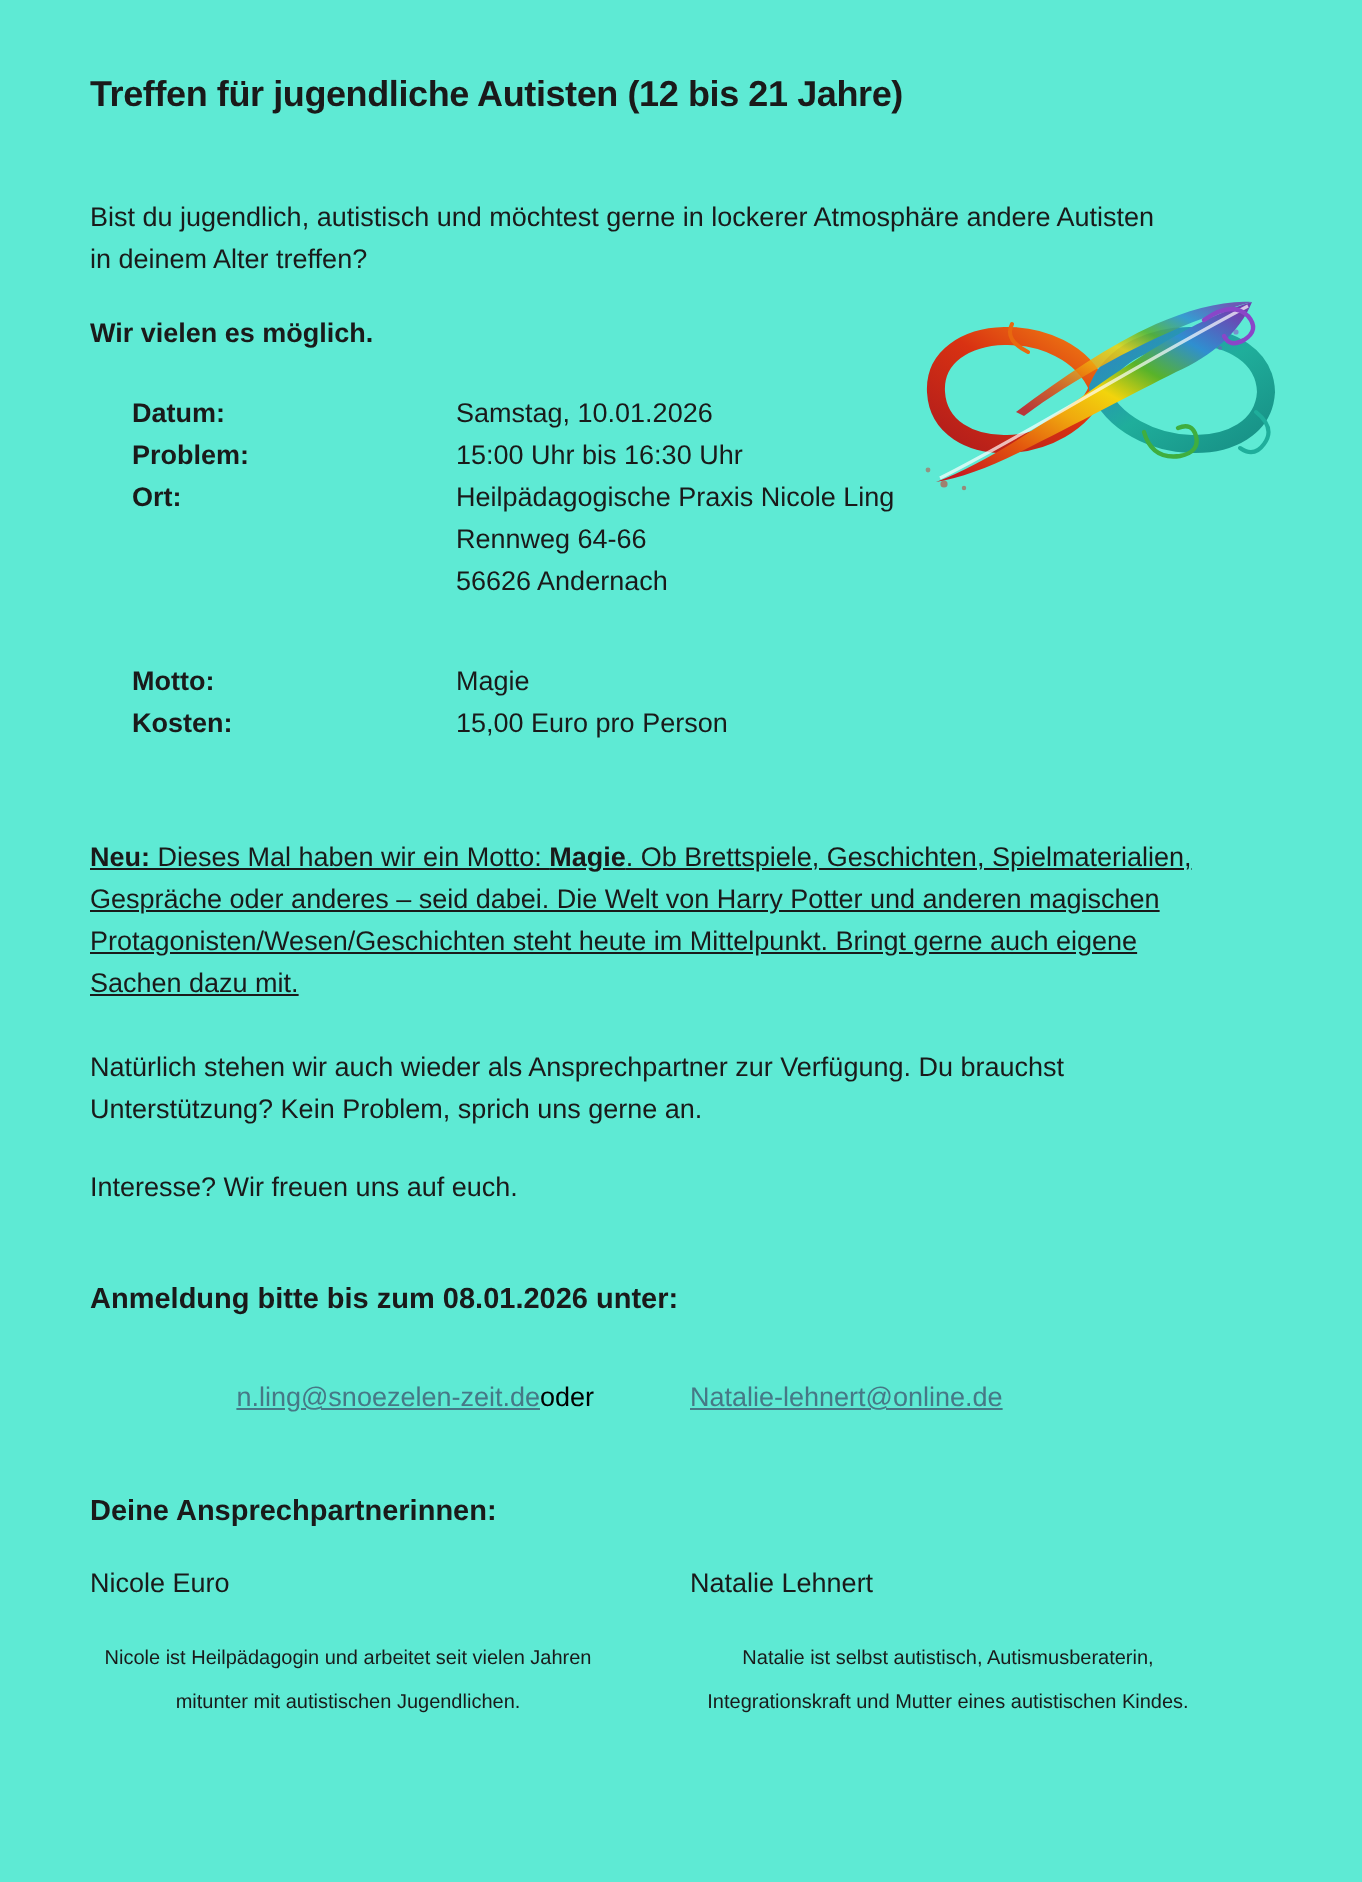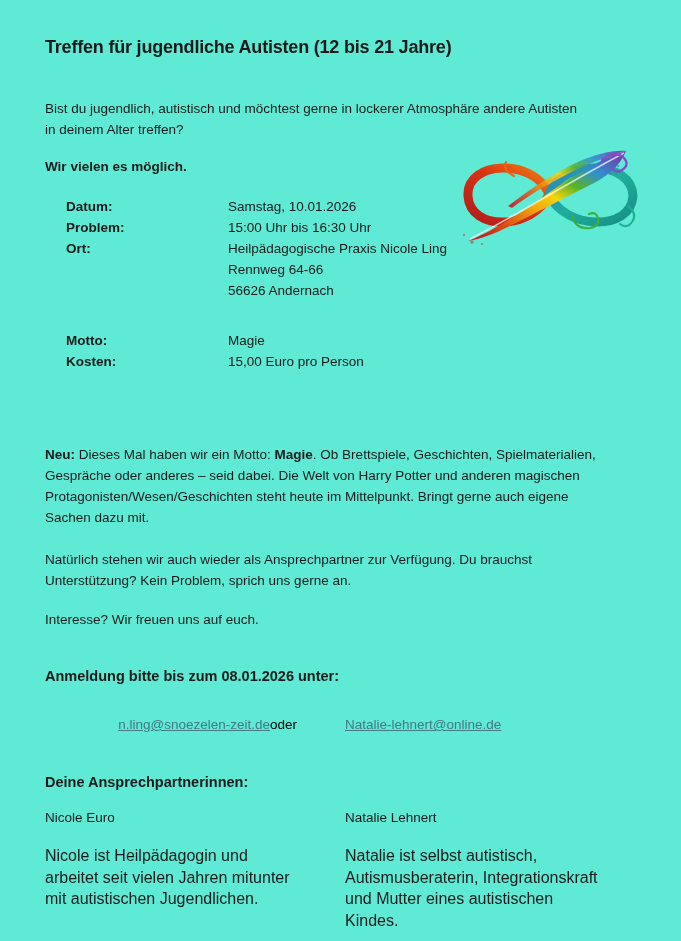--- a/index.html
+++ b/index.html
@@ -23,38 +23,38 @@
 
   .logo { position:absolute; left:452px; top:146px; width:196px; height:100px; }
   .logo svg { width:100%; height:100%; display:block; }
 
   .details { margin-top:19px; }
   .details-group2 { margin-top:29px; }
   .detail-row { display:flex; }
   .detail-label { width:183px; flex:none; font-weight:700; font-size:13.5px; line-height:21px;padding-left:21px; }
   .detail-value { font-size:13.5px; line-height:21px; }
 
-  .para-neu { margin-top:72px; max-width:562px; }
+  .para-neu { margin-top:46px; max-width:562px;text-decoration:underline; }
   .snacks   { margin-top:21px; max-width:562px; }
   .support  { margin-top:21px; max-width:562px; }
   .interest { margin-top:18px; max-width:562px; }
 
   .section-heading { font-size:14.5px; font-weight:700; line-height:22px; }
   .reg-heading { margin-top:35px; }
 
   .links-row { display:flex; align-items:baseline; margin-top:27px; }
   .link-col1 { width:225px; flex:none;text-align:right; }
   .oder-col  { width:75px; flex:none; font-size:13.5px; line-height:21px; color:#000000; }
   a.email-link { font-size:13.5px; line-height:21px; color:#467886; text-decoration:underline; cursor:pointer; }
 
   .contacts-heading { margin-top:36px; }
   .contacts-row { display:flex; margin-top:14px; }
   .contact-col { width:300px; flex:none; }
   .contact-name { font-size:13.5px; line-height:21px; }
-  .contact-desc { margin-top:17px; max-width:258px; font-size:16px; line-height:21.5px; }
+  .contact-desc { margin-top:17px; max-width:258px; font-size:10px; line-height:21.5px;text-align:center; }
 </style>
 </head>
 <body>
 
 <div class="page">
 
   <h1 class="title">Treffen für jugendliche Autisten (12 bis 21 Jahre)</h1>
 
   <p class="body-text intro">Bist du jugendlich, autistisch und möchtest gerne in lockerer Atmosphäre andere Autisten in deinem Alter treffen?</p>
 

